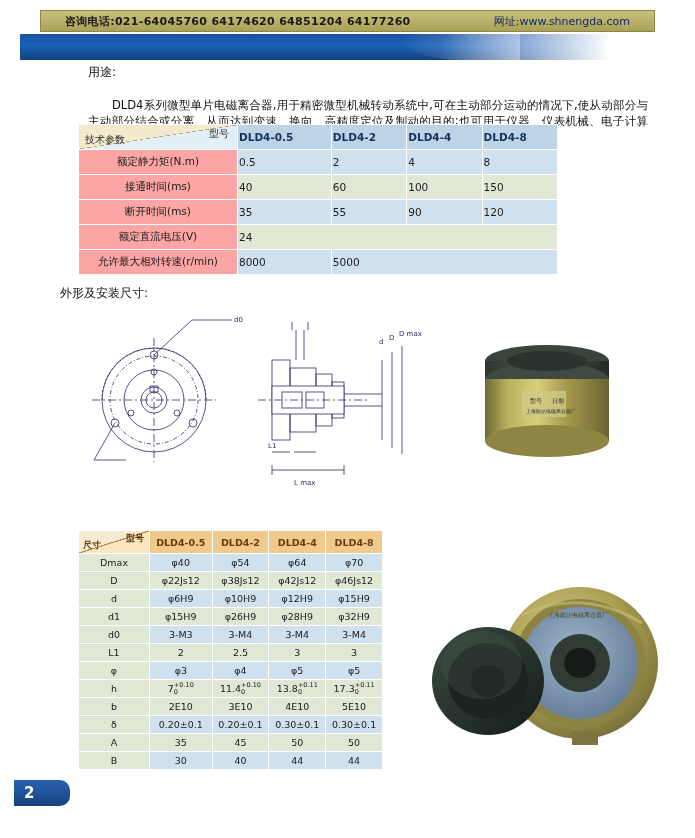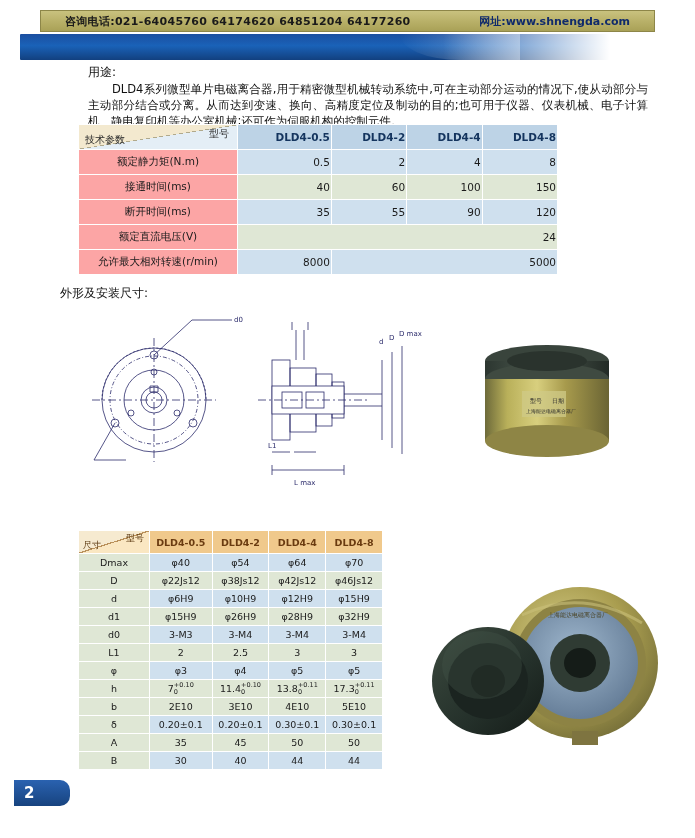--- a/index.html
+++ b/index.html
@@ -40,21 +40,21 @@
   .topbar .phone {
     font-size: 11px;
     color: #1a1a1a;
     letter-spacing: 0.3px;
     font-weight: bold;
     white-space: nowrap;
   }
   .topbar .site {
     font-size: 11px;
     color: #102a6b;
-    font-weight: bold;
+    font-weight: normal;
     white-space: nowrap;
   }
 
   
   .titleband {
     position: absolute;
     left: 20px;
     top: 34px;
     width: 655px;
     height: 26px;
@@ -99,21 +99,21 @@
   
   .usage {
     position: absolute;
     left: 88px;
     top: 64px;
     width: 560px;
   }
   .usage .head {
     font-size: 12px;
     color: #111;
-    margin-bottom: 0;
+    margin-bottom: 16px;
   }
   .usage .body {
     font-size: 11.5px;
     line-height: 16px;
     color: #111;
     text-align: justify;
     text-indent: 24px;
   }
 
   
@@ -121,21 +121,21 @@
     position: absolute;
     left: 78px;
     top: 124px;
     width: 480px;
     border-collapse: collapse;
     font-size: 10.5px;
   }
   .spec-table td {
     border: 1px solid #ffffff;
     height: 22px;
-    text-align: right;
+    text-align: left;
     color: #1b1b1b;
   }
   .spec-table td.lbl {
     background: #fca5a5;
     text-align: center;
     width: 150px;
     padding: 0 4px;
   }
   .spec-table td.val-a { background: #cfe0ee; }
   .spec-table td.val-b { background: #dfe7d5; }
@@ -230,20 +230,21 @@
     font-weight: bold;
     color: #6a3b10;
     height: 22px;
   }
   .dim-diag {
     position: relative;
     background: #f3e0bd;
     width: 66px;
     height: 34px;
     padding: 0;
+    font-weight: bold;
   }
   .dim-diag .slash {
     position: absolute;
     left: 0; top: 0; width: 100%; height: 100%;
     background: linear-gradient(to bottom right, #f6ead0 48.6%, #b9905a 48.6%, #b9905a 51.4%, #fae7c2 51.4%);
   }
   .dim-diag .tl {
     position: absolute;
     left: 4px;
     bottom: 1px;

